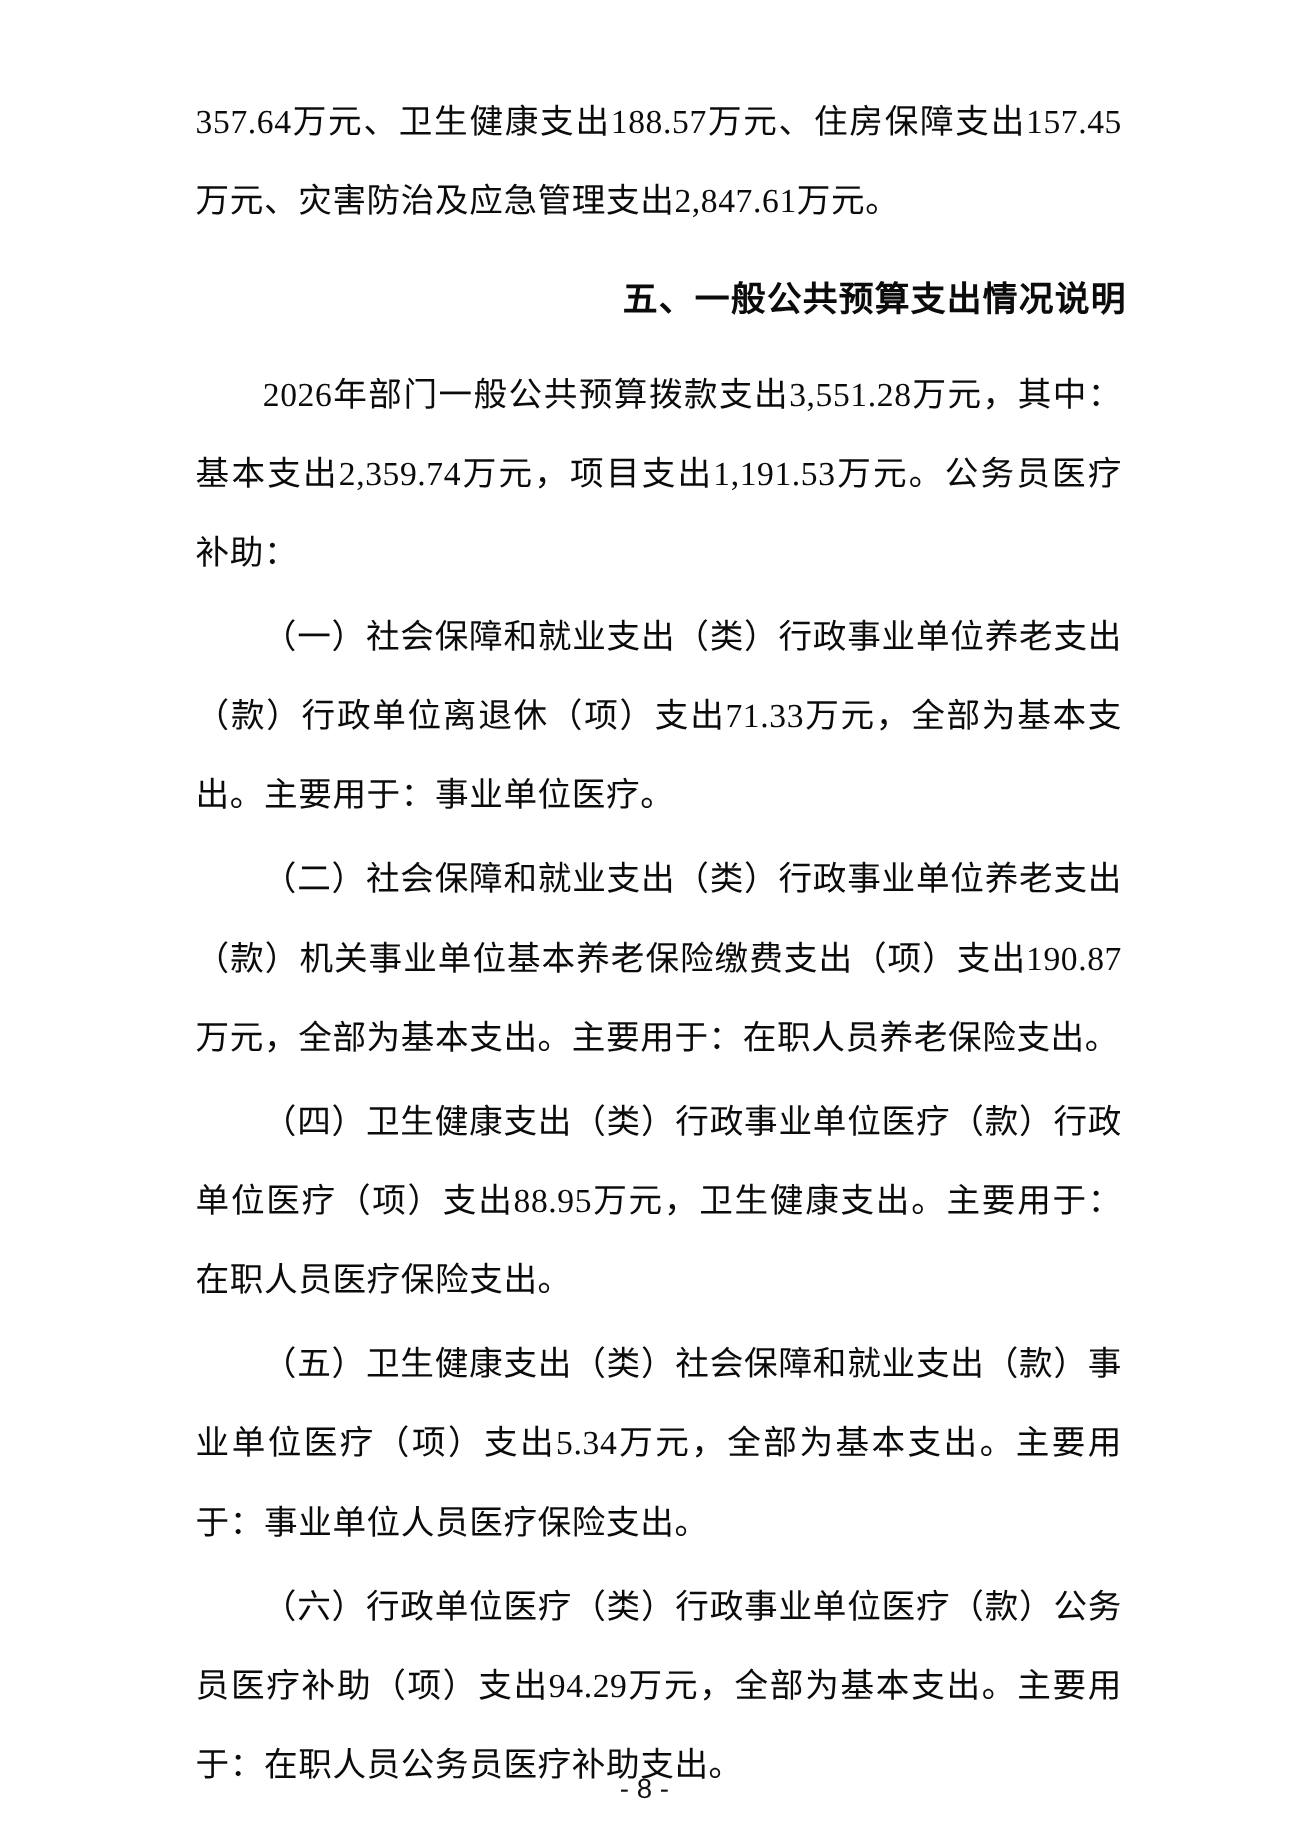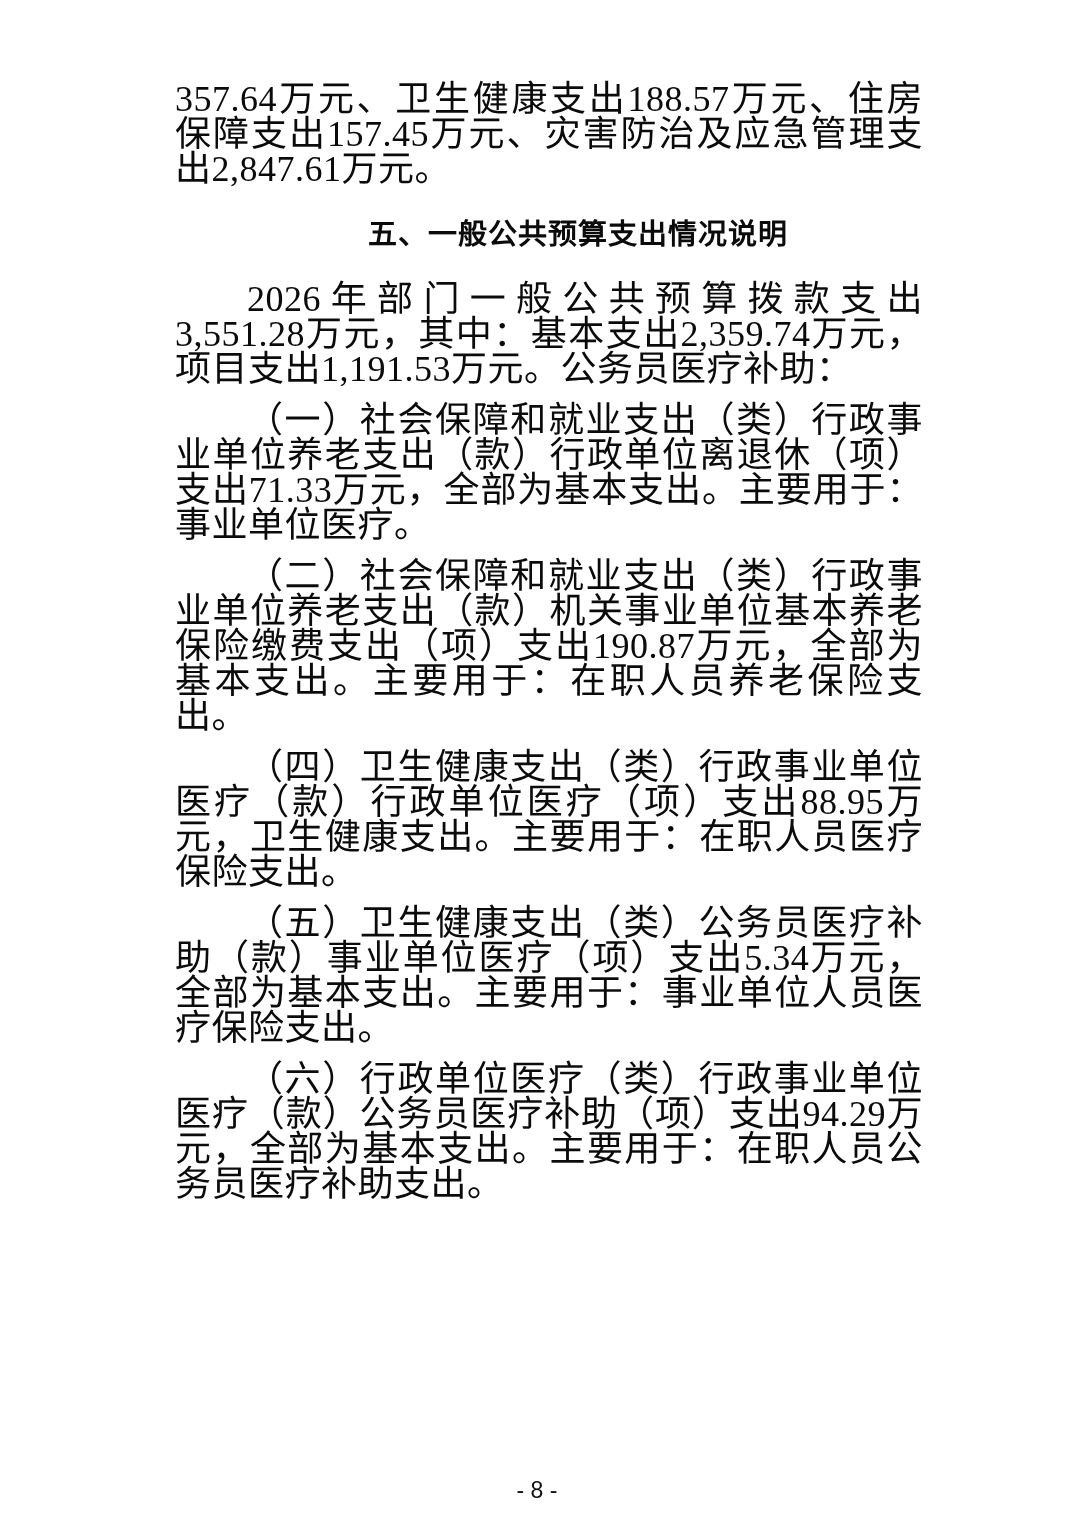--- a/index.html
+++ b/index.html
@@ -17,37 +17,37 @@
     overflow: hidden;
   }
   .content {
     position: absolute;
     top: 66px;
     left: 159px;
     width: 780px;
   }
   .body-para {
     font-family: "Liberation Serif", "DejaVu Serif", serif;
-    font-size: 36px;
-    line-height: 35px;
+    font-size: 28px;
+    line-height: 66px;
     text-align: justify;
-    margin: 16px;
+    margin: 4px;
     letter-spacing: 0.5px;
   }
   .body-para.indent {
     text-indent: 2em;
   }
   .section-heading {
     font-family: "DejaVu Sans", "Liberation Sans", sans-serif;
     font-weight: bold;
     font-size: 29px;
     line-height: 53px;
     margin: 21px 0 21px 0;
     text-indent: 2em;
-    text-align: center;
+    text-align: right;
     letter-spacing: 1px;
   }
   .page-footer {
     position: absolute;
     top: 1477px;
     left: 0;
     width: 100%;
     text-align: center;
     font-family: "Liberation Sans", "DejaVu Sans", sans-serif;
     font-size: 23px;
@@ -67,20 +67,20 @@
 
     <p class="body-para indent">2026年部门一般公共预算拨款支出3,551.28万元，其中：基本支出2,359.74万元，项目支出1,191.53万元。公务员医疗补助：</p>
 
     <p class="body-para indent">（一）社会保障和就业支出（类）行政事业单位养老支出（款）行政单位离退休（项）支出71.33万元，全部为基本支出。主要用于：事业单位医疗。</p>
 
     <p class="body-para indent">（二）社会保障和就业支出（类）行政事业单位养老支出（款）机关事业单位基本养老保险缴费支出（项）支出190.87万元，全部为基本支出。主要用于：在职人员养老保险支出。</p>
 
 
     <p class="body-para indent">（四）卫生健康支出（类）行政事业单位医疗（款）行政单位医疗（项）支出88.95万元，卫生健康支出。主要用于：在职人员医疗保险支出。</p>
 
-    <p class="body-para indent">（五）卫生健康支出（类）公务员医疗补助（款）事业单位医疗（项）支出5.34万元，全部为基本支出。主要用于：事业单位人员医疗保险支出。</p>
+    <p class="body-para indent">（五）卫生健康支出（类）社会保障和就业支出（款）事业单位医疗（项）支出5.34万元，全部为基本支出。主要用于：事业单位人员医疗保险支出。</p>
 
     <p class="body-para indent">（六）行政单位医疗（类）行政事业单位医疗（款）公务员医疗补助（项）支出94.29万元，全部为基本支出。主要用于：在职人员公务员医疗补助支出。</p>
 
   </div>
 
   <div class="page-footer">- 8 -</div>
 </div>
 
 </body></html>

